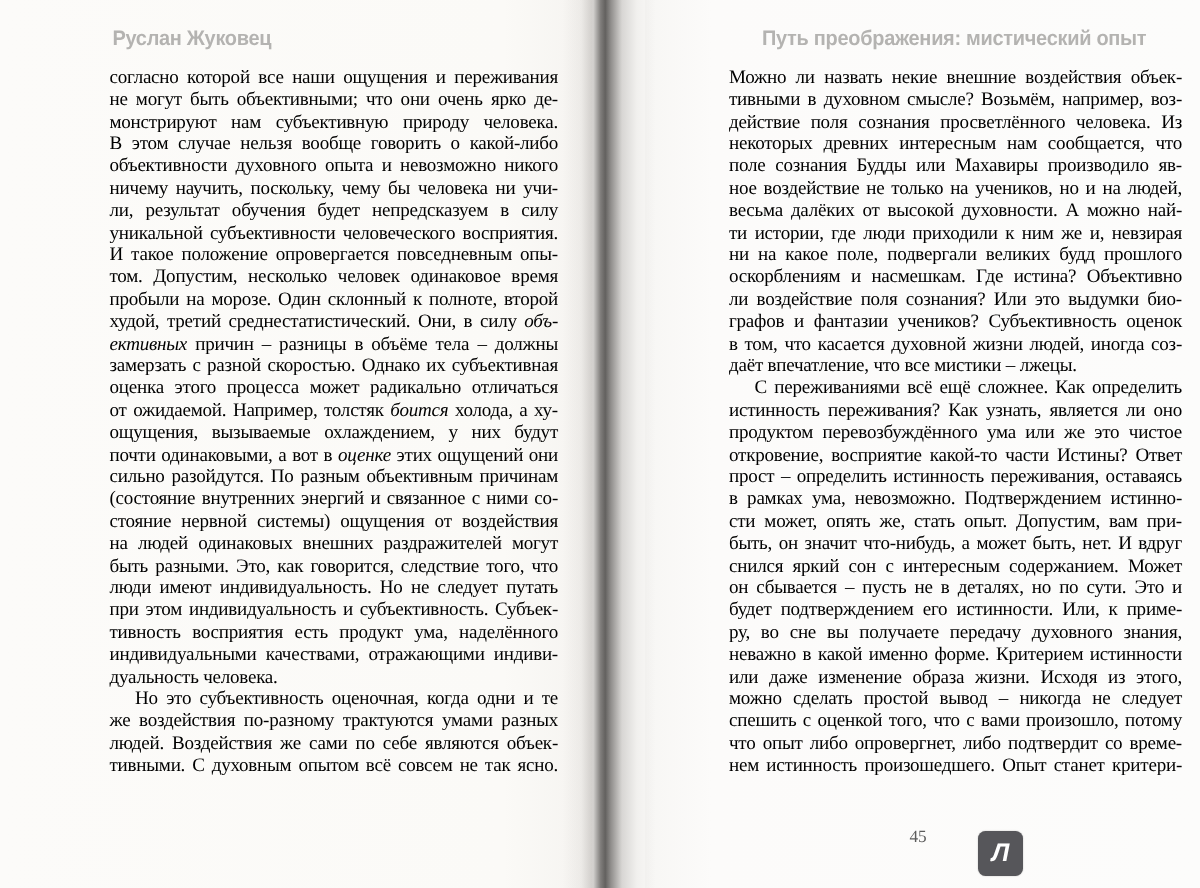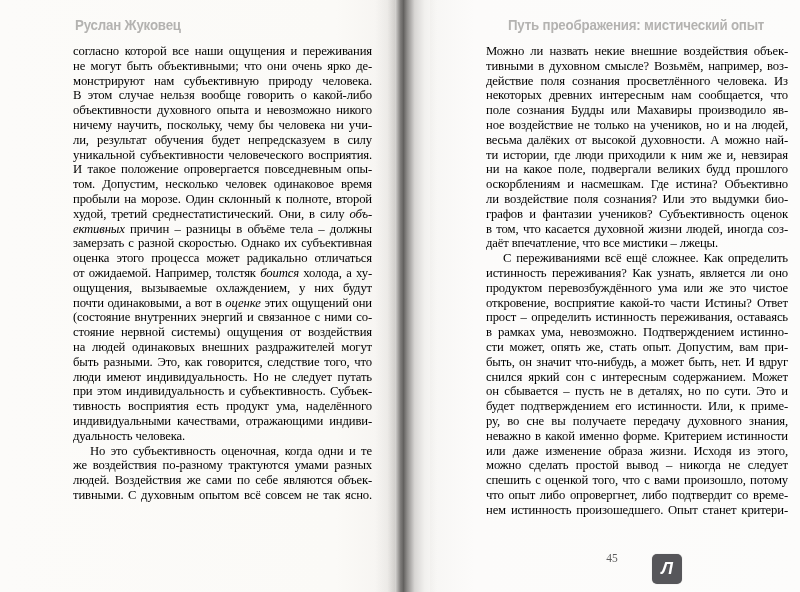--- a/index.html
+++ b/index.html
@@ -118,20 +118,21 @@
         <div class="line">И такое положение опровергается повседневным опы-</div>
         <div class="line">том. Допустим, несколько человек одинаковое время</div>
         <div class="line">пробыли на морозе. Один склонный к полноте, второй</div>
         <div class="line"><span>худой, третий среднестатистический. Они, в силу </span><i>объ-</i></div>
         <div class="line"><i>ективных</i><span> причин – разницы в объёме тела – должны</span></div>
         <div class="line">замерзать с разной скоростью. Однако их субъективная</div>
         <div class="line">оценка этого процесса может радикально отличаться</div>
         <div class="line"><span>от ожидаемой. Например, толстяк </span><i>боится</i><span> холода, а ху-</span></div>
         <div class="line">ощущения, вызываемые охлаждением, у них будут</div>
         <div class="line"><span>почти одинаковыми, а вот в </span><i>оценке</i><span> этих ощущений они</span></div>
+        <div class="line">сильно разойдутся. По разным объективным причинам</div>
         <div class="line">(состояние внутренних энергий и связанное с ними со-</div>
         <div class="line">стояние нервной системы) ощущения от воздействия</div>
         <div class="line">на людей одинаковых внешних раздражителей могут</div>
         <div class="line">быть разными. Это, как говорится, следствие того, что</div>
         <div class="line">люди имеют индивидуальность. Но не следует путать</div>
         <div class="line">при этом индивидуальность и субъективность. Субъек-</div>
         <div class="line">тивность восприятия есть продукт ума, наделённого</div>
         <div class="line">индивидуальными качествами, отражающими индиви-</div>
         <div class="line lastline">дуальность человека.</div>
       </div>

